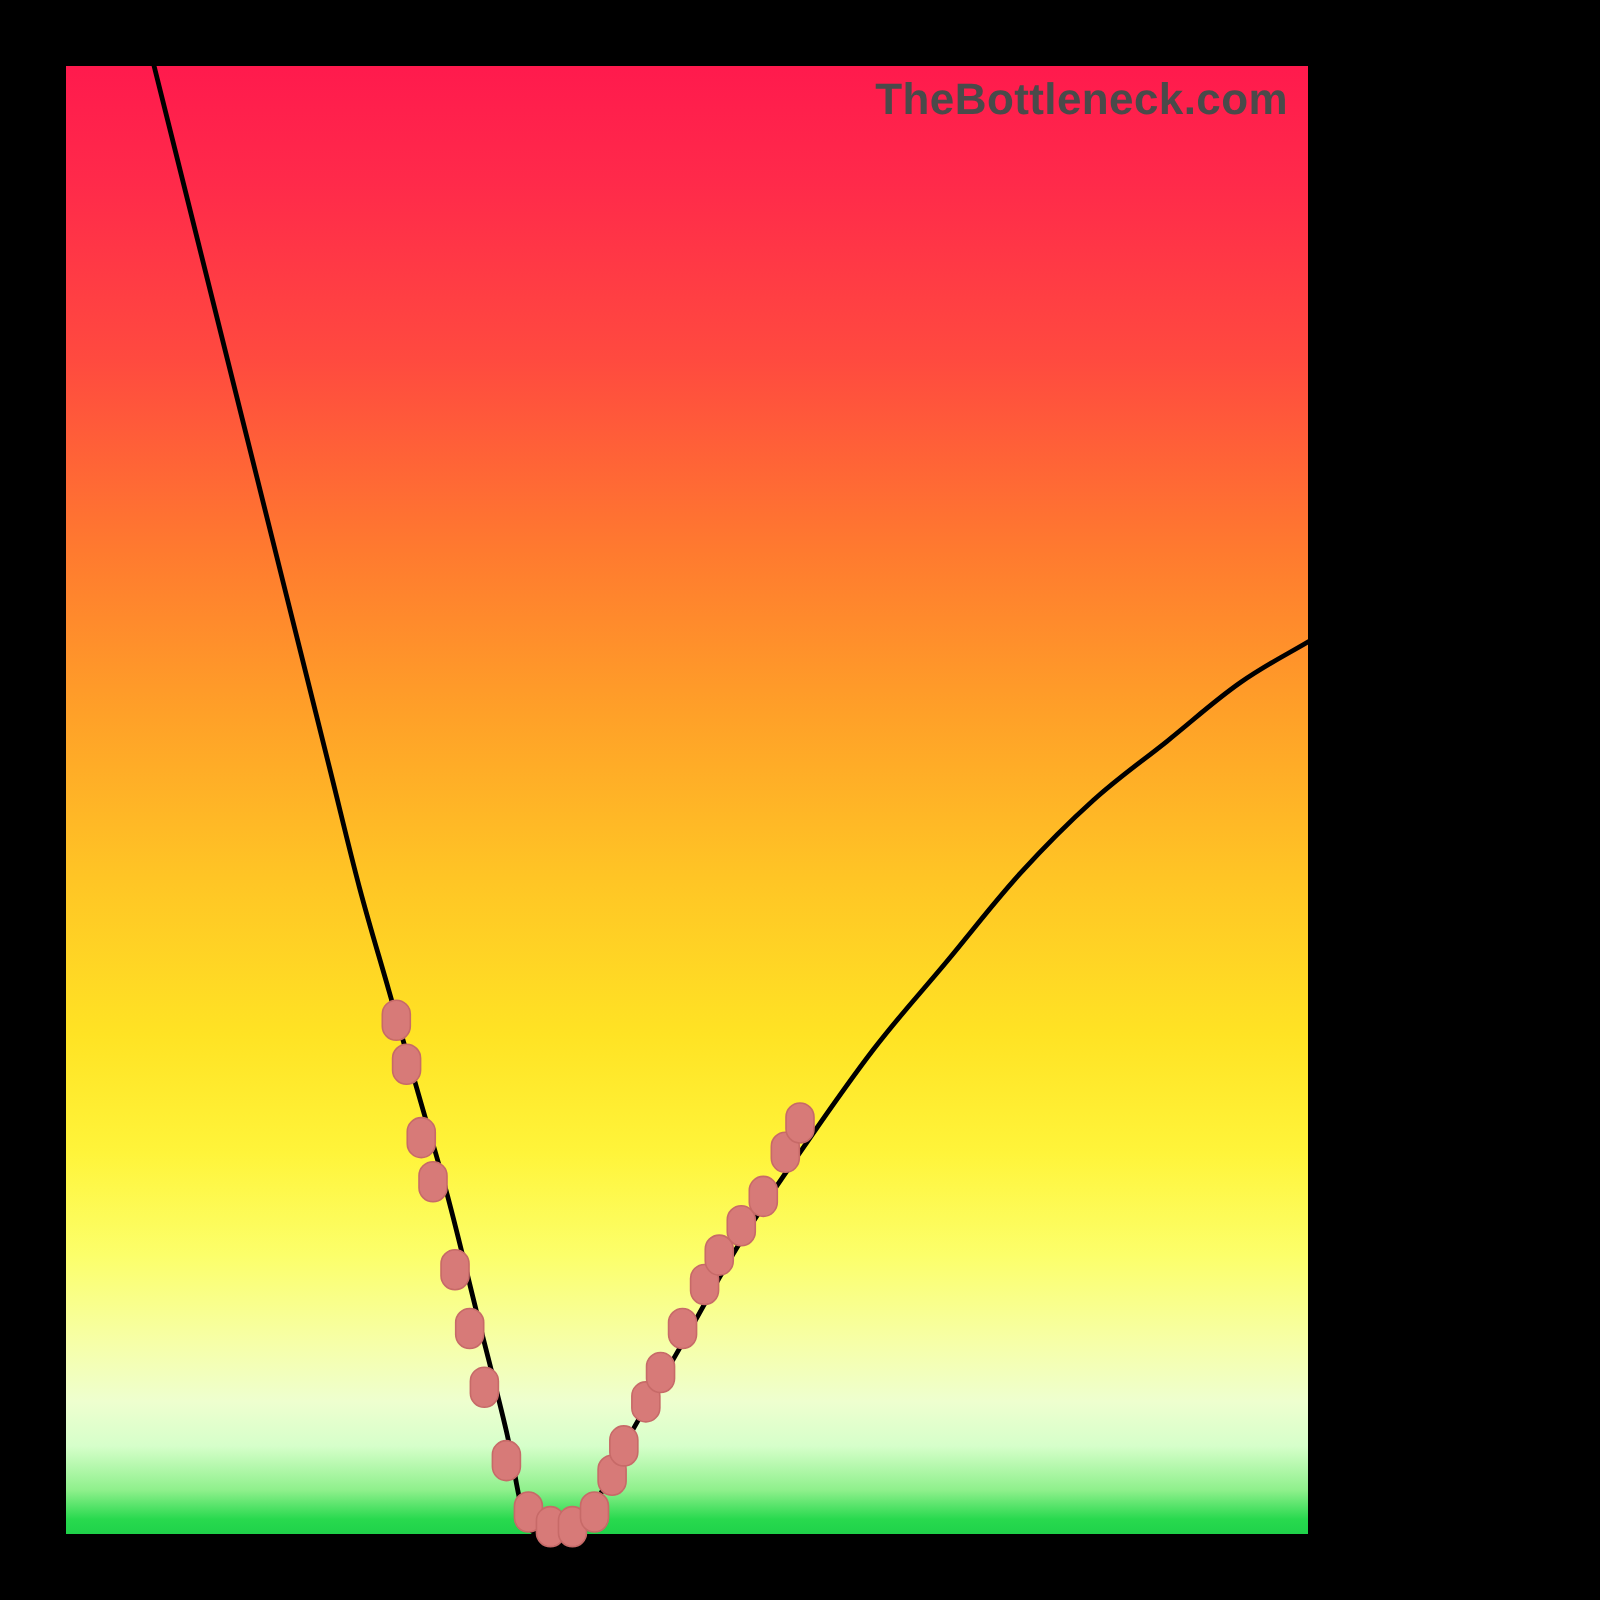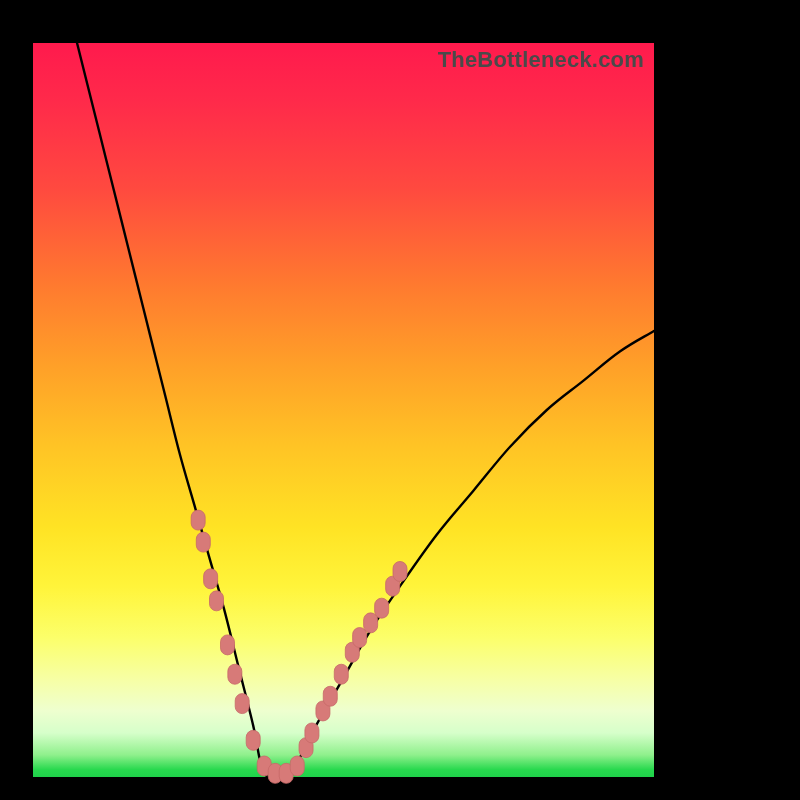--- a/index.html
+++ b/index.html
@@ -35,21 +35,20 @@
       #ffe324 66%,
       #fff43a 74%,
       #fcff6a 81%,
       #f6ffa8 87%,
       #eeffcf 91%,
       #d6ffca 94%,
       #8ff08c 97%,
       #28d94e 99%,
       #1fd24a 100%
     );
-    margin-top: 10px;
   }
   .watermark {
     position: absolute;
     top: 4px;
     right: 10px;
     color: #4a4a4a;
     font-size: 22px;
     font-weight: 600;
     letter-spacing: 0.2px;
     user-select: none;

